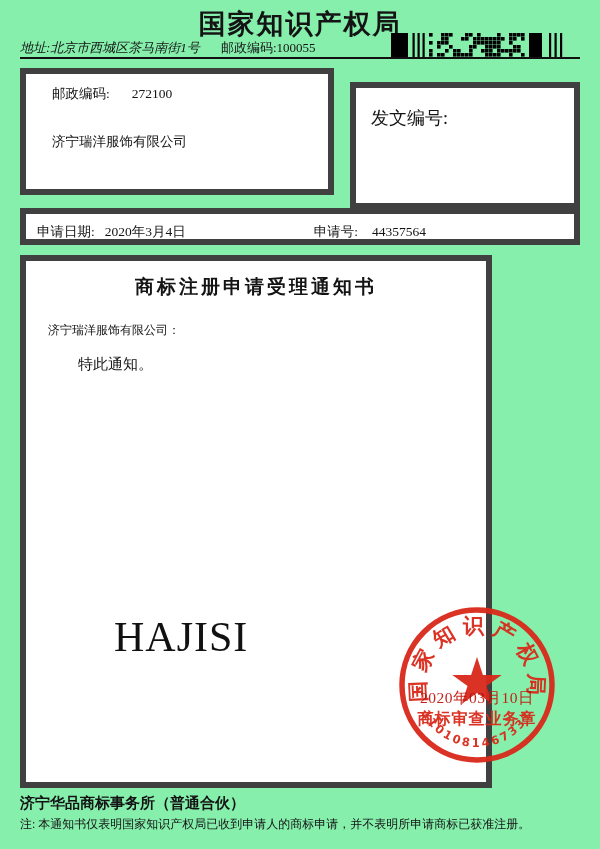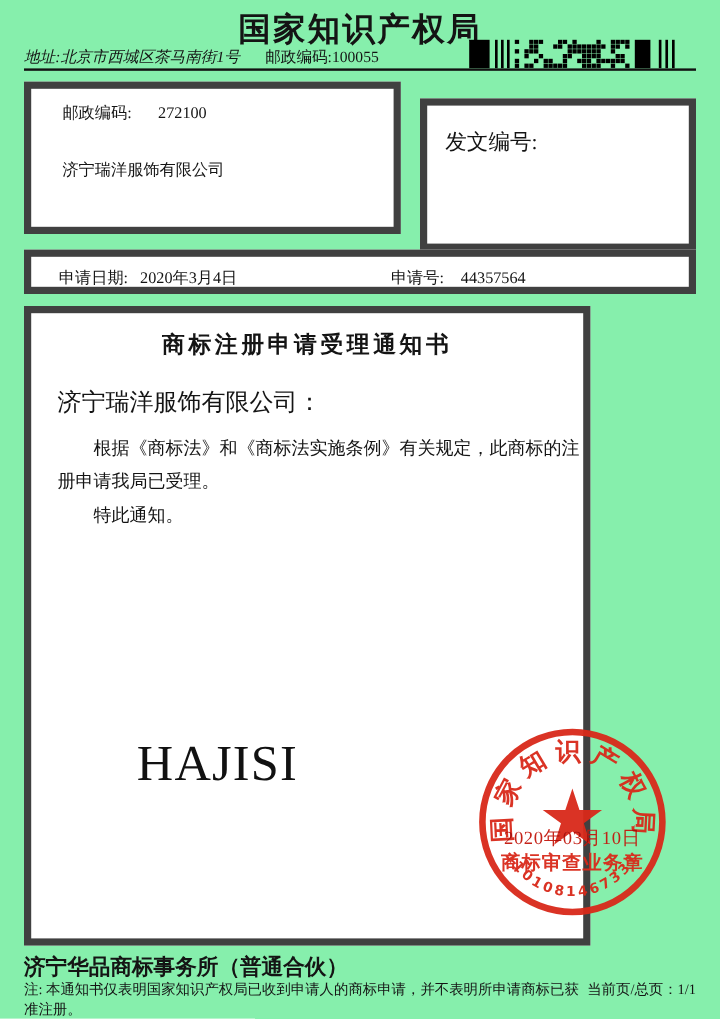--- a/index.html
+++ b/index.html
@@ -23,40 +23,40 @@
   .recipient-box { left:20px; top:68px; width:314px; height:127px; font-size:13.5px; }
   .recipient-box .line1 { margin:11px 0 0 26px; }
   .recipient-box .line2 { margin:29px 0 0 26px; }
   .recipient-box .line3 { margin:30px 0 0 26px; }
   .postal-value { margin-left:22px; }
   .issue-box { left:350px; top:68px; width:230px; height:127px; font-size:18px;margin-top:14px; }
   .issue-box .label { margin:18px 0 0 15px; }
   .issue-box .number { margin:25px 0 0 36px; letter-spacing:0.5px; }
 
   .application-box { left:20px; top:208px; width:560px; height:37px; font-size:13.5px; }
-  .application-box .inner { padding:9px 0 0 23px; }
+  .application-box .inner { padding:9px 0 0 11px; }
   .app-date { margin-left:10px; }
   .app-no-label { margin-left:128px; }
   .app-no { margin-left:14px; }
 
   .notice-box { left:20px; top:255px; width:472px; height:533px; }
   .notice-title { margin-top:13px; text-align:center; font-size:19px; font-weight:600; letter-spacing:3px; }
-  .addressee { margin:22px 0 0 22px; font-size:20px; }
+  .addressee { margin:22px 0 0 22px; font-size:12px; }
   .para { margin:11px 0 0 22px; font-size:15px; line-height:28px; }
   .para .indent { display:block; text-indent:2em; }
   .trademark {
     position:absolute; left:88px; top:352px;
     font-size:42px; letter-spacing:1px; color:#111;
     font-family:"Liberation Serif","DejaVu Serif",serif;
   }
 
   .seal { position:absolute; left:392px; top:600px; width:170px; height:170px; opacity:0.95; }
   .seal svg { display:block; }
 
-  .agency { position:absolute; left:20px; top:794px; font-size:18px; font-weight:600; }
+  .agency { position:absolute; left:20px; top:794px; font-size:15px; font-weight:600; }
   .footnote-row { position:absolute; left:20px; top:816px; width:560px; font-size:12px; display:flex; justify-content:space-between; }
   .footnote { letter-spacing:0; }
   .pageinfo { white-space:nowrap; }
 </style>
 </head>
 <body>
 
 <div class="page">
 
   <div class="org-title">国家知识产权局</div>
@@ -170,21 +170,20 @@
   <div class="box application-box">
     <div class="inner">
       <span>申请日期:</span><span class="app-date">2020年3月4日</span><span class="app-no-label">申请号:</span><span class="app-no">44357564</span>
     </div>
   </div>
 
   <div class="box notice-box">
     <div class="notice-title">商标注册申请受理通知书</div>
     <div class="addressee">济宁瑞洋服饰有限公司：</div>
     <div class="para">
-      <span class="indent">根据《商标法》和《商标法实施条例》有关规定，此商标的注册申请我局已受理。</span>
       <span class="indent">特此通知。</span>
     </div>
     <div class="trademark">HAJISI</div>
   </div>
 
   <div class="seal">
     <svg width="170" height="170" viewBox="0 0 170 170" xmlns="http://www.w3.org/2000/svg">
       <defs>
         <path id="ringTextPath" d="M 34.8 98.5 A 52 52 0 1 1 135.2 98.5" fill="none"></path>
         <path id="serialPath" d="M 31.3 116 A 62 62 0 0 0 138.7 116" fill="none"></path>
@@ -198,16 +197,15 @@
       <text x="85" y="124" text-anchor="middle" font-size="16" font-weight="bold" fill="#d9291a" style="font-family:'Liberation Serif','DejaVu Serif',serif; letter-spacing:1px;">商标审查业务章</text>
       <text font-size="11.5" font-weight="bold" fill="#d9291a" style="font-family:'DejaVu Sans','Liberation Sans',sans-serif; letter-spacing:2.5px;">
         <textPath href="#serialPath" startOffset="50%" text-anchor="middle">1101081467331</textPath>
       </text>
     </svg>
   </div>
 
   <div class="agency">济宁华品商标事务所（普通合伙）</div>
   <div class="footnote-row">
     <span class="footnote">注: 本通知书仅表明国家知识产权局已收到申请人的商标申请，并不表明所申请商标已获准注册。</span>
-    <span class="pageinfo">当前页/总页：1/1</span>
   </div>
 
 </div>
 
 </body></html>

